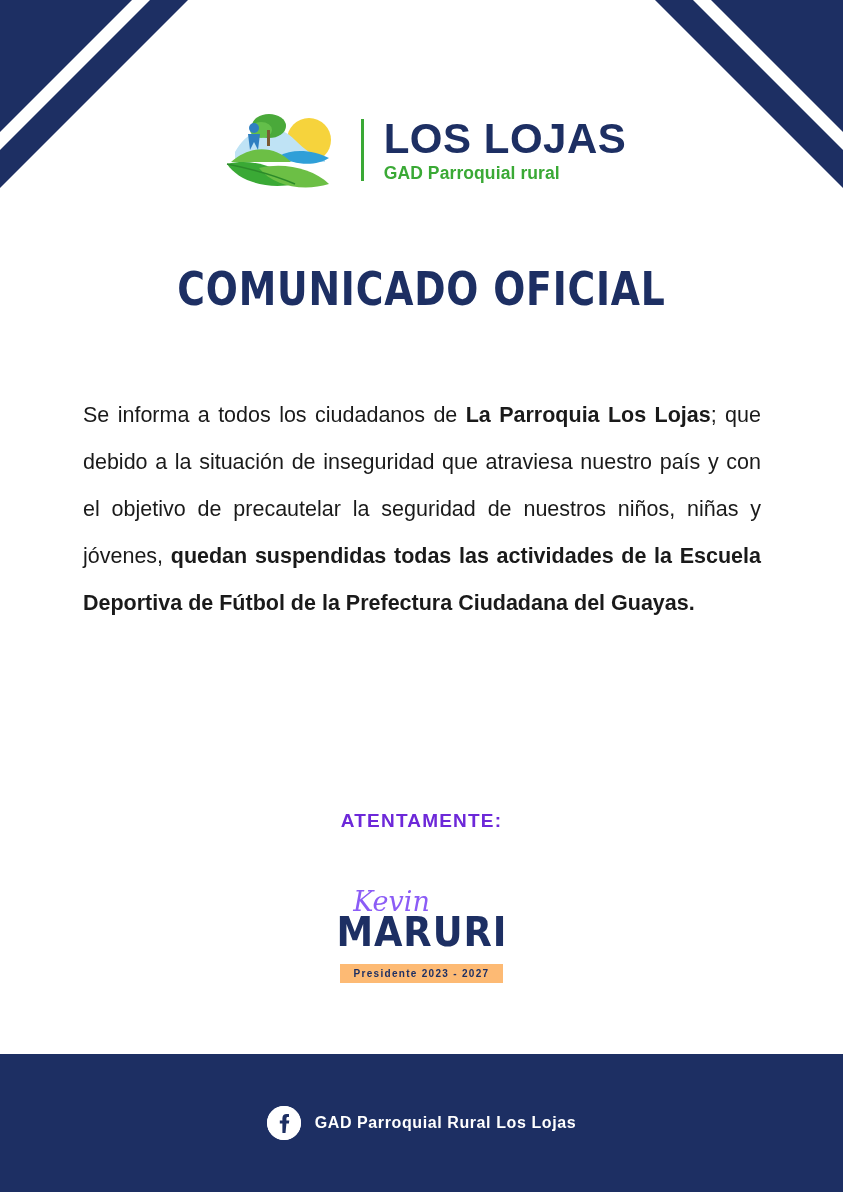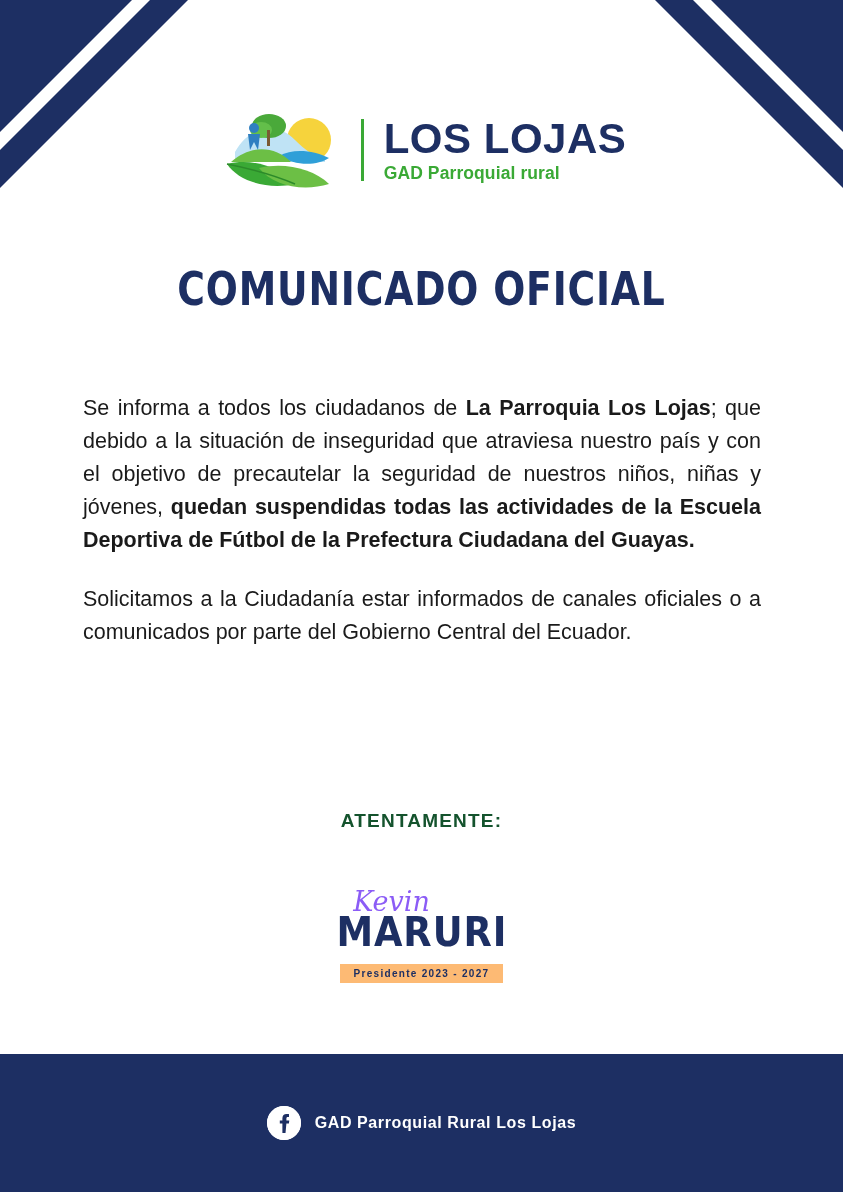--- a/index.html
+++ b/index.html
@@ -119,21 +119,21 @@
     transform: scaleX(0.82);
   }
 
   
   .body-text {
     position: absolute;
     top: 392px;
     left: 83px;
     width: 678px;
     font-size: 21.5px;
-    line-height: 33px;
+    line-height: 47px;
     color: #1a1a1a;
     text-align: justify;
   }
   .body-text p {
     margin: 0 0 26px 0;
   }
   .body-text p:last-child {
     margin-bottom: 0;
   }
   .b {
@@ -143,21 +143,21 @@
   
   .atentamente {
     position: absolute;
     top: 810px;
     left: 0;
     width: 843px;
     text-align: center;
     font-size: 19px;
     font-weight: bold;
     letter-spacing: 1.2px;
-    color: #14532d;
+    color: #6d28d9;
   }
   .signature {
     position: absolute;
     top: 888px;
     left: 0;
     width: 843px;
     display: flex;
     flex-direction: column;
     align-items: center;
   }
@@ -260,21 +260,20 @@
     <div class="logo-text">
       <div class="logo-title">LOS LOJAS</div>
       <div class="logo-sub">GAD Parroquial rural</div>
     </div>
   </div>
 
   <div class="doc-title">COMUNICADO OFICIAL</div>
 
   <div class="body-text">
     <p><span>Se informa a todos los ciudadanos de </span><span class="b">La Parroquia Los Lojas</span><span>; que debido a la situación de inseguridad que atraviesa nuestro país y con el objetivo de precautelar la seguridad de nuestros niños, niñas y jóvenes, </span><span class="b">quedan suspendidas todas las actividades de la Escuela Deportiva de Fútbol de la Prefectura Ciudadana del Guayas.</span></p>
-    <p>Solicitamos a la Ciudadanía estar informados de canales oficiales o a comunicados por parte del Gobierno Central del Ecuador.</p>
   </div>
 
   <div class="atentamente">ATENTAMENTE:</div>
   <div class="signature">
     <div class="sig-script">Kevin</div>
     <div class="sig-name">MARURI</div>
     <div class="sig-role">Presidente 2023 - 2027</div>
   </div>
 
   <div class="footer">

